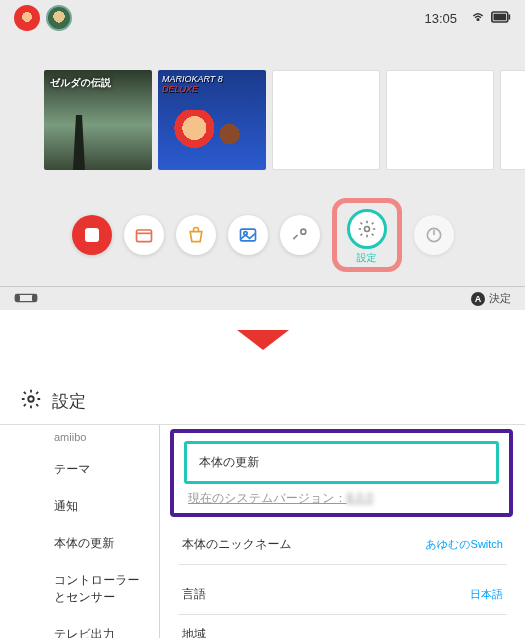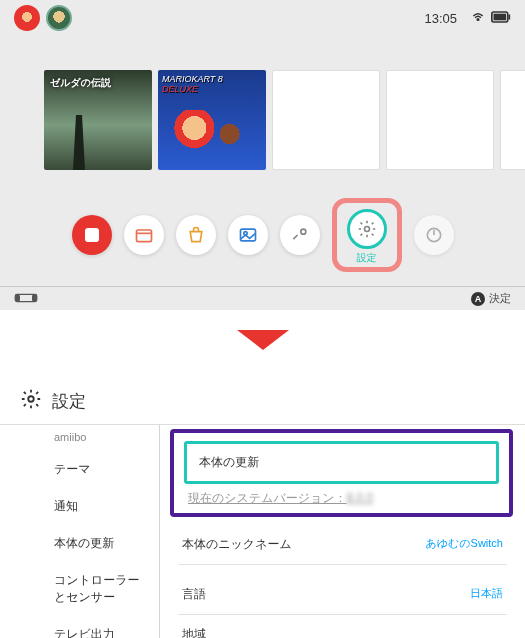--- a/index.html
+++ b/index.html
@@ -47,21 +47,21 @@
   .settings-body { display:flex; min-height:220px; }
   .left-col { width:160px; border-right:1px solid #d5d5d5; padding-top:2px; position:relative; }
   .left-item { font-size:12px; color:#333; padding:10px 18px;margin-left:36px; }
   .left-item.faded { color:#888; font-size:11px; padding:4px 18px 8px; }
   .right-col { flex:1; padding:0 0 10px 0; position:relative; }
   .right-hl { margin:4px 12px 8px 10px; border:4px solid #4c1d95; border-radius:4px; padding:8px 10px 6px; }
   .update-box { border:3px solid #1fc7b6; border-radius:3px; padding:10px 12px; margin-bottom:6px; }
   .update-box .t { font-size:12px; color:#333; }
   .ver { font-size:12px; color:#999; padding-left:4px;text-decoration:underline; }
   .ver .blur { filter: blur(2px); }
-  .setting-row { display:flex; justify-content:space-between; align-items:flex-start; padding:11px 22px; font-size:12px; color:#333; }
+  .setting-row { display:flex; justify-content:space-between; align-items:center; padding:11px 22px; font-size:12px; color:#333; }
   .setting-row .val { color:#00a2ff; font-size:11px; }
   .hr { border:none; border-bottom:1px solid #e2e2e2; margin:0 18px; }
 </style>
 </head>
 <body>
 
 <div class="screen">
   <div class="top-bar">
     <div class="avatar mario"></div>
     <div class="avatar link"></div>

